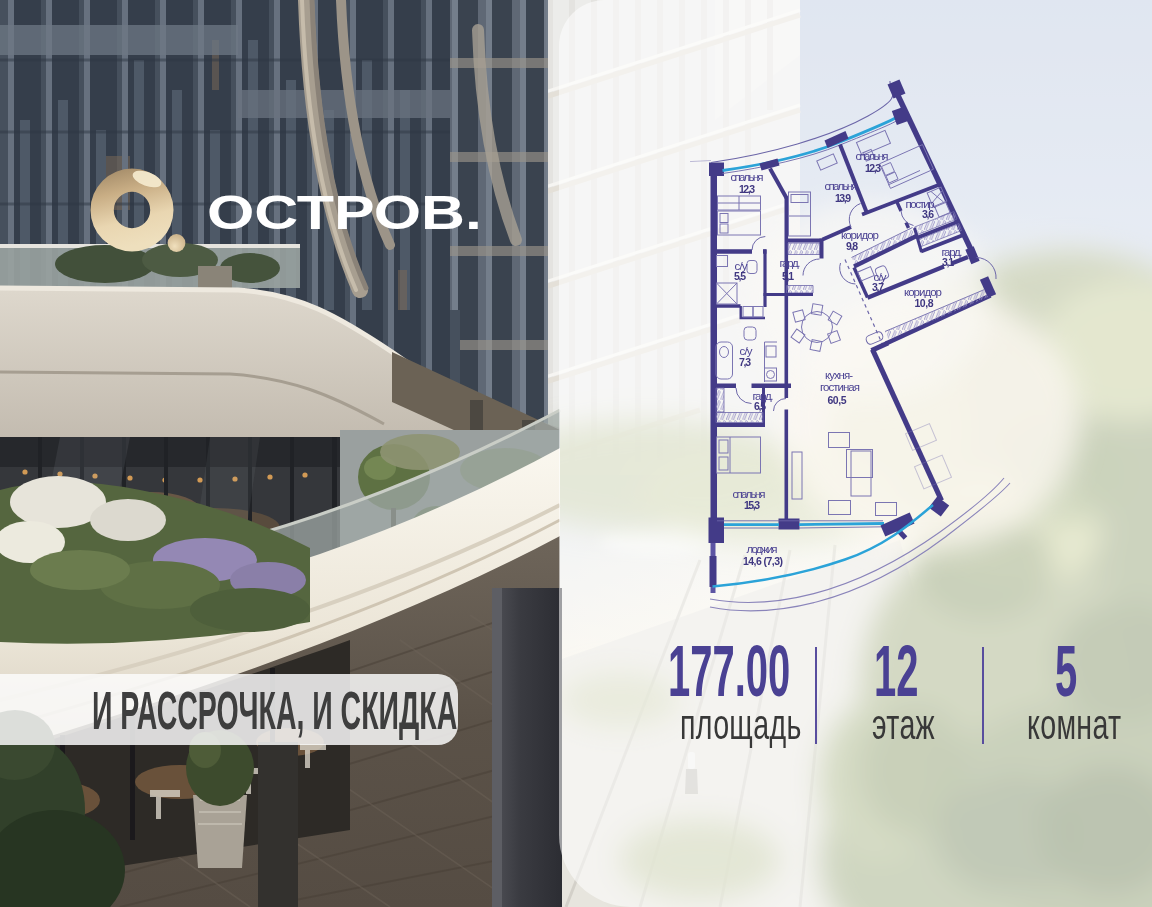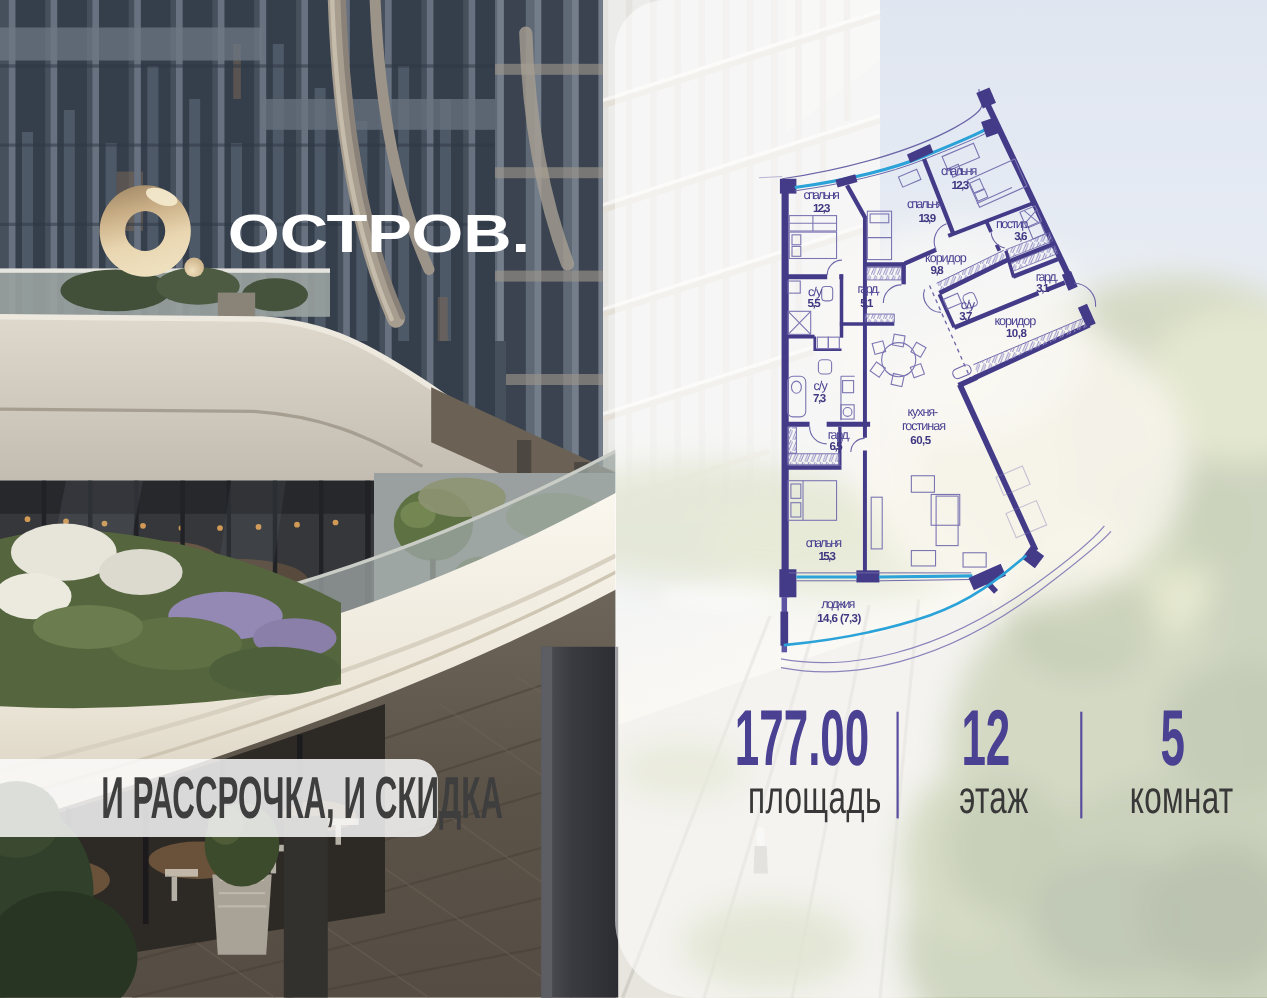--- a/index.html
+++ b/index.html
@@ -2,21 +2,21 @@
 <html><head>
 <meta charset="utf-8">
 <style>
   html,body{margin:0;padding:0;}
   body{width:1152px;height:907px;overflow:hidden;font-family:"Liberation Sans",sans-serif;}
   .page{position:relative;width:1152px;height:907px;overflow:hidden;background:#e8e6e0;}
   .abs{position:absolute;}
   .panel{position:absolute;left:559px;top:0;width:593px;height:907px;
          background:rgba(255,255,255,0.55);border-radius:46px 0 0 72px;}
   .logo{position:absolute;left:88px;top:164px;width:420px;height:95px;}
-  .banner{position:absolute;left:0;top:690px;width:398px;height:71px;
+  .banner{position:absolute;left:0;top:674px;width:458px;height:71px;
           background:rgba(252,252,251,0.84);border-radius:0 20px 20px 0;}
   .banner span{position:absolute;left:92px;top:5px;display:inline-block;font-size:54px;font-weight:bold;color:#3e3e3e;
           letter-spacing:0px;white-space:nowrap;transform:scaleX(0.527);transform-origin:0 0;}
   .stats{position:absolute;left:560px;top:630px;width:592px;height:130px;margin-left:42px;}
   .num{position:absolute;display:inline-block;font-weight:bold;color:#4a4193;font-size:72px;
        transform:scaleX(0.555);transform-origin:0 0;white-space:nowrap;}
   .slabel{position:absolute;display:inline-block;color:#383838;font-size:42px;transform:scaleX(0.68);
        transform-origin:0 0;white-space:nowrap;letter-spacing:0.5px;}
   .vline{position:absolute;width:2px;background:#584d9e;}
 </style>

